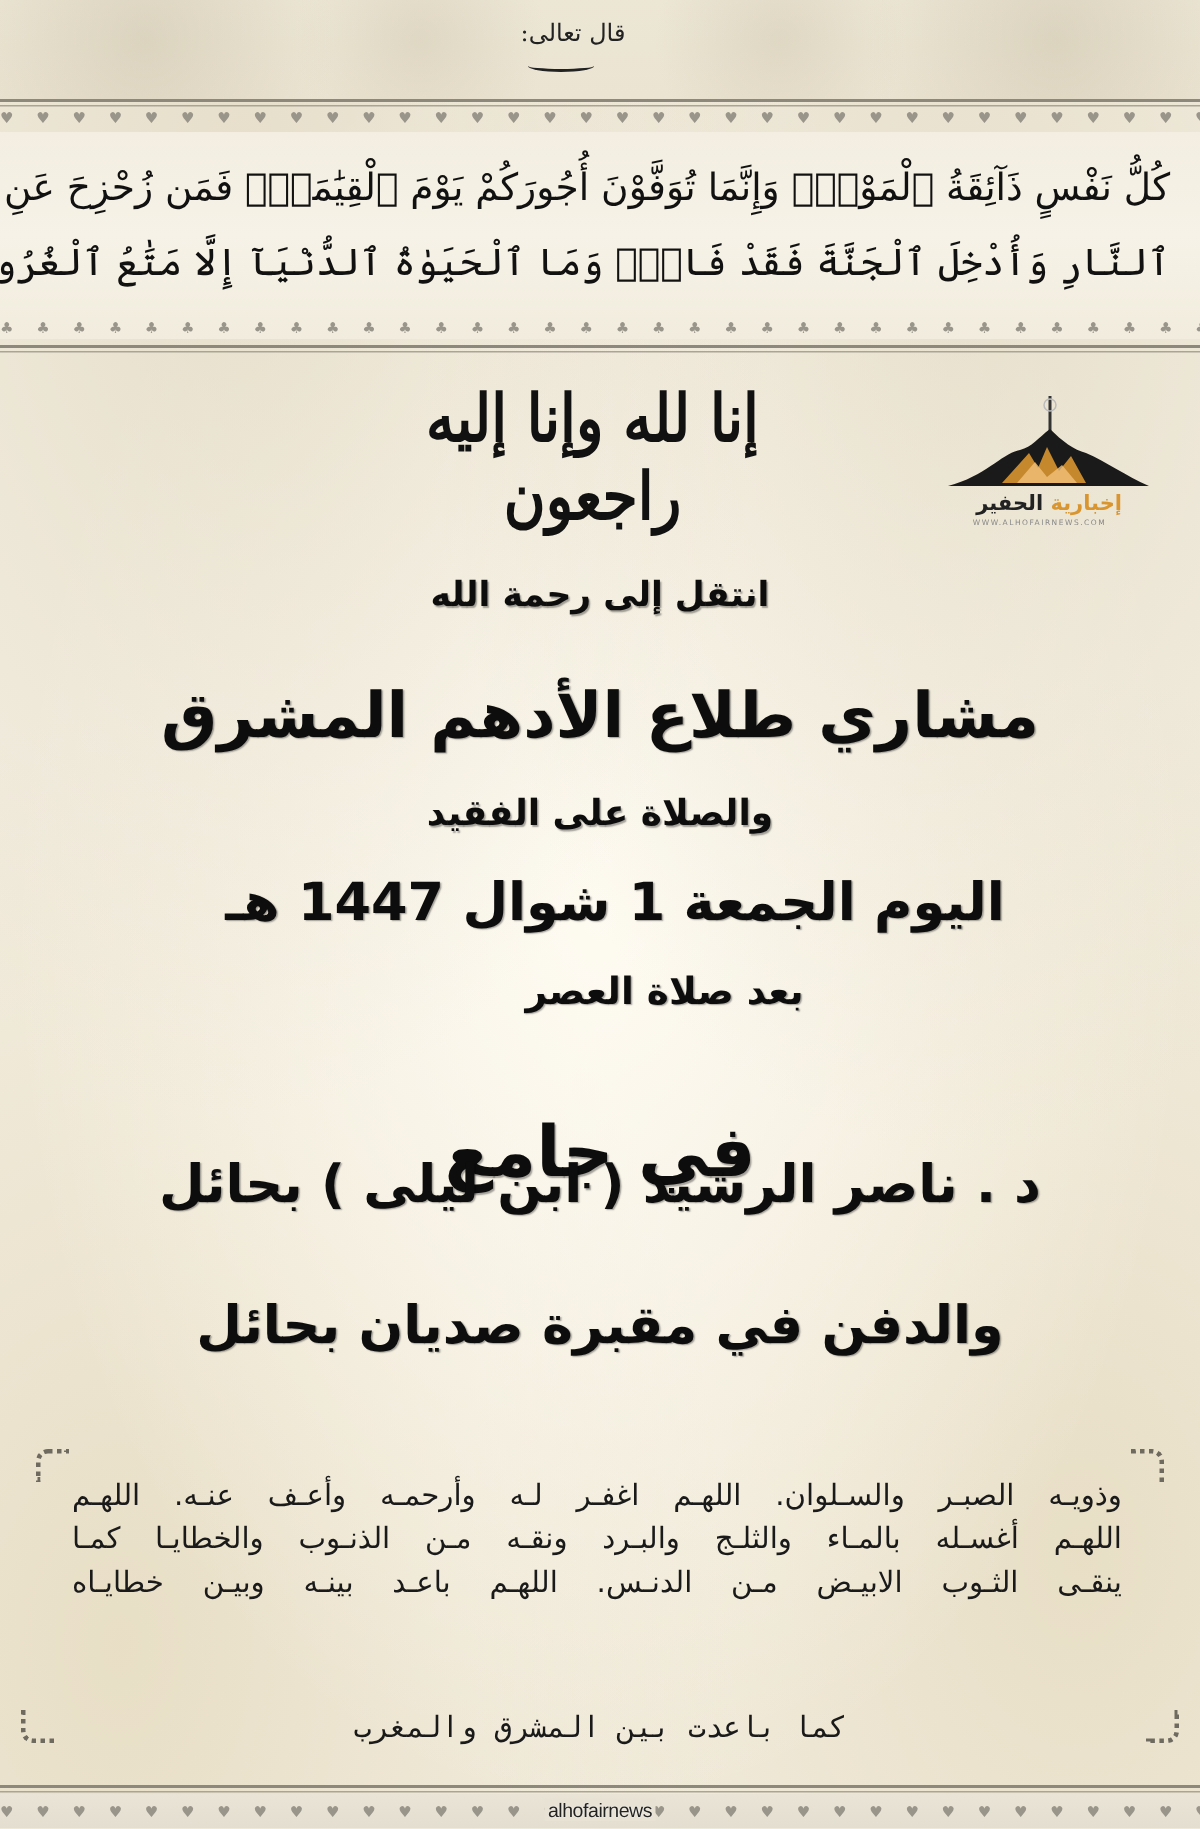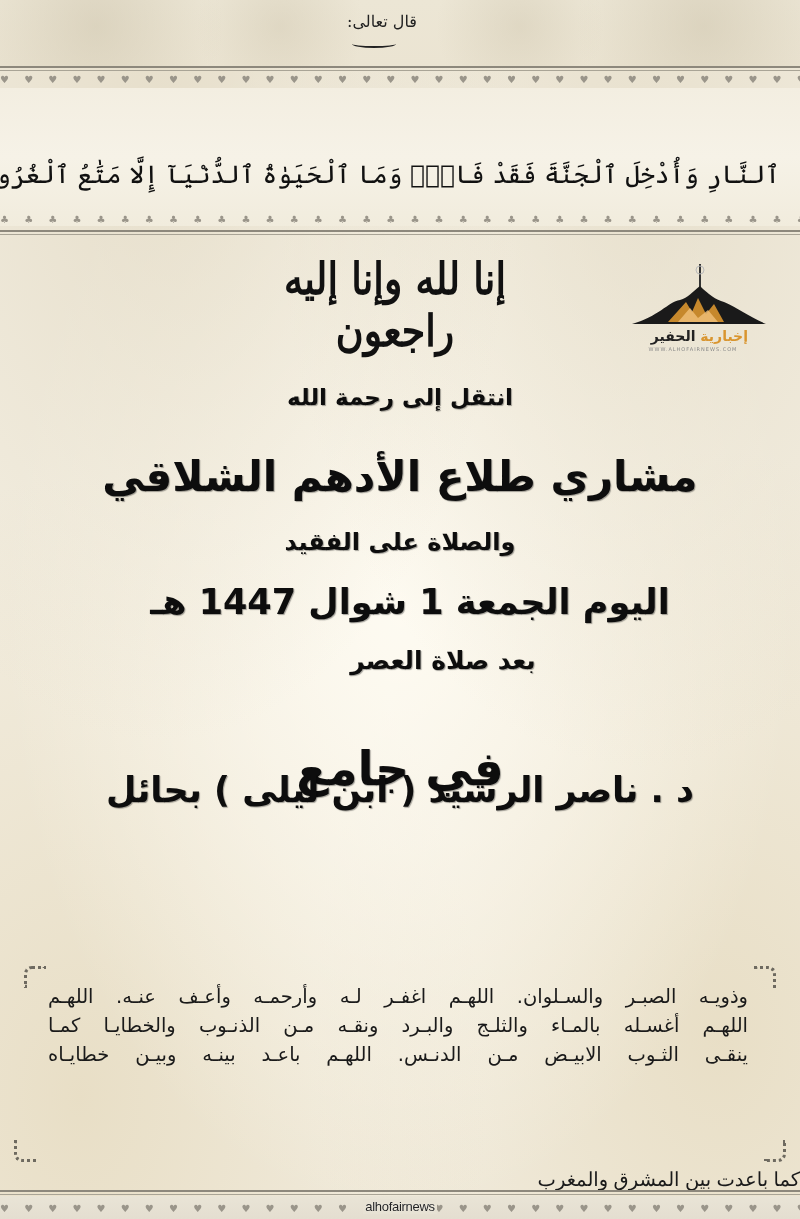--- a/index.html
+++ b/index.html
@@ -83,22 +83,22 @@
       font-family: "DejaVu Sans", sans-serif; font-weight: bold; color: #0d0d0d;
       text-shadow: 1px 1px 1px rgba(0,0,0,0.35);
       white-space: nowrap;
     }
     .prayer {
       position: absolute; left: 48px; width: 700px; direction: rtl; text-align: justify;
       text-align-last: justify; font-family: "DejaVu Sans", sans-serif; font-size: 19.5px;
       color: #1a1a1a; line-height: 29px;
     }
     .prayer-last {
-      position: absolute; left: 0; width: 800px; direction: rtl; 
-      font-family: Liberation Sans, sans-serif; font-size: 19.5px; color: #1a1a1a; margin-top: 28px;
+      position: absolute; left: 0; width: 800px; direction: rtl; text-align: center;
+      font-family: Liberation Mono, monospace; font-size: 19.5px; color: #1a1a1a;
     }
     .corner {
       position: absolute; width: 22px; height: 22px; border-color: #6e6a60; border-style: dotted;
     }
     .footer-band {
       position: absolute; left: 0; top: 1196px; width: 800px; height: 23px;
       background: linear-gradient(#e9e4d6, #e4ded0);
     }
     .watermark {
       position: absolute; top: 1199px; left: 0; width: 800px; text-align: center;
@@ -115,20 +115,21 @@
 <div class="page">
 
   <div class="top-band"></div>
   <div class="intro">قال تعالى:</div>
   <div class="intro-underline"></div>
 
   <div class="rule" style="top:66px;"></div>
   <div class="ornament-row" style="top:74px;">♥ ♥ ♥ ♥ ♥ ♥ ♥ ♥ ♥ ♥ ♥ ♥ ♥ ♥ ♥ ♥ ♥ ♥ ♥ ♥ ♥ ♥ ♥ ♥ ♥ ♥ ♥ ♥ ♥ ♥ ♥ ♥ ♥ ♥ ♥ ♥ ♥ ♥ ♥ ♥ ♥ ♥ ♥ ♥ ♥ ♥ ♥ ♥ ♥ ♥ ♥ ♥ ♥ ♥ ♥ ♥ ♥ ♥</div>
 
   <div class="verse-panel"></div>
+  <div class="verse" style="top:110px;">كُلُّ نَفْسٍ ذَآئِقَةُ ٱلْمَوْتِۗ وَإِنَّمَا تُوَفَّوْنَ أُجُورَكُمْ يَوْمَ ٱلْقِيَٰمَةِۖ فَمَن زُحْزِحَ عَنِ</div>
   <div class="verse" style="top:160px;">
     <span>ٱلنَّارِ وَأُدْخِلَ ٱلْجَنَّةَ فَقَدْ فَازَۗ وَمَا ٱلْحَيَوٰةُ ٱلدُّنْيَآ إِلَّا مَتَٰعُ ٱلْغُرُورِ</span>
     
   </div>
 
   <div class="ornament-row" style="top:214px;">♣ ♣ ♣ ♣ ♣ ♣ ♣ ♣ ♣ ♣ ♣ ♣ ♣ ♣ ♣ ♣ ♣ ♣ ♣ ♣ ♣ ♣ ♣ ♣ ♣ ♣ ♣ ♣ ♣ ♣ ♣ ♣ ♣ ♣ ♣ ♣ ♣ ♣ ♣ ♣ ♣ ♣ ♣ ♣ ♣ ♣ ♣ ♣ ♣ ♣ ♣ ♣ ♣ ♣ ♣ ♣ ♣ ♣</div>
   <div class="rule" style="top:230px;"></div>
 
   <div class="calligraphy">إنا لله وإنا إليه راجعون</div>
 
@@ -141,26 +142,27 @@
       <path d="M50 60 L62 46 L70 56 L80 48 L90 60 Z" fill="#f0c07a" opacity="0.8"></path>
     </svg>
     <div class="logo-title">
       <span class="accent">إخبارية</span>
       <span>الحفير</span>
     </div>
     <div class="logo-sub">WWW.ALHOFAIRNEWS.COM</div>
   </div>
 
   <div class="line" style="top:384px; font-size:23px;">انتقل إلى رحمة الله</div>
-  <div class="line" style="top:452px; font-size:42px;">مشاري طلاع الأدهم الشلاقي</div>
+  <div class="line" style="top:452px; font-size:42px;">مشاري طلاع الأدهم المشرق</div>
   <div class="line" style="top:528px; font-size:24px;">والصلاة على الفقيد</div>
   <div class="line" style="top:582px; font-size:35px;padding-left:20px;">اليوم الجمعة  1 شوال 1447  هـ</div>
   <div class="line" style="top:646px; font-size:25px;margin-left:43px;">بعد صلاة العصر</div>
   <div class="line" style="top:710px; font-size:47px;margin-top:31px;">في جامع</div>
   <div class="line" style="top:770px; font-size:35px;">د . ناصر الرشيد ( ابن ليلى ) بحائل</div>
+  <div class="line" style="top:864px; font-size:35px;">والدفن في مقبرة صديان بحائل</div>
 
   <div class="corner" style="left:24px; top:966px; border-width:3px 0 0 3px; border-radius:8px 0 0 0;"></div>
   <div class="corner" style="left:754px; top:966px; border-width:3px 3px 0 0; border-radius:0 8px 0 0;"></div>
   <div class="corner" style="left:14px; top:1140px; border-width:0 0 3px 3px; border-radius:0 0 0 8px;"></div>
   <div class="corner" style="left:764px; top:1140px; border-width:0 3px 3px 0; border-radius:0 0 8px 0;"></div>
 
   <div class="prayer" style="top:982px;">
     <div>وذويـه الصبـر والسـلوان. اللهـم اغفـر لـه وأرحمـه وأعـف عنـه. اللهـم</div>
     <div>اللهـم أغسـله بالمـاء والثلـج والبـرد ونقـه مـن الذنـوب والخطايـا كمـا</div>
     <div>ينقـى الثـوب الابيـض مـن الدنـس. اللهـم باعـد بينـه وبيـن خطايـاه</div>

